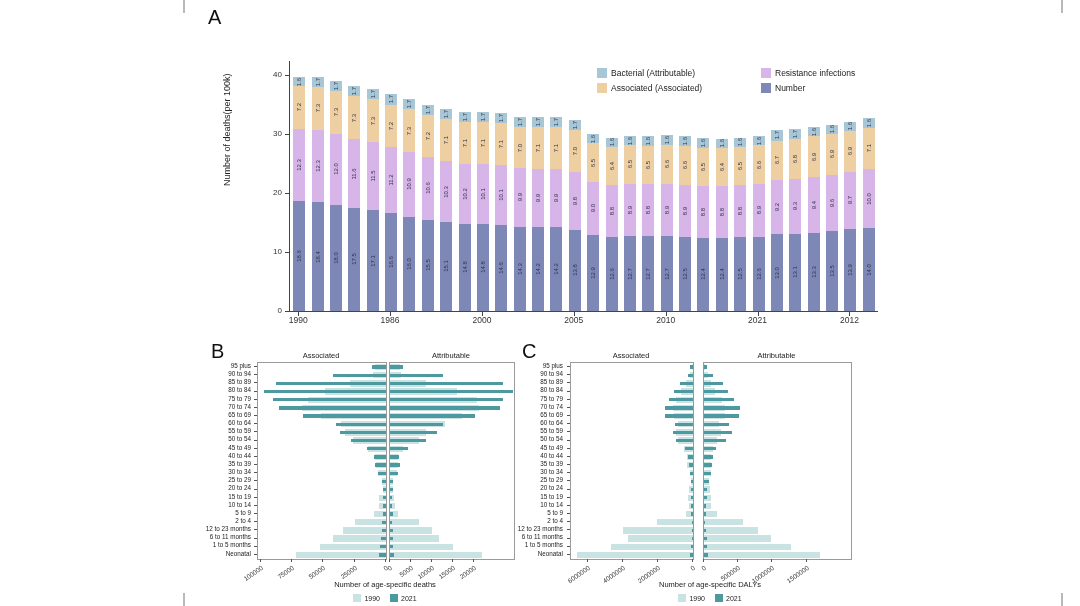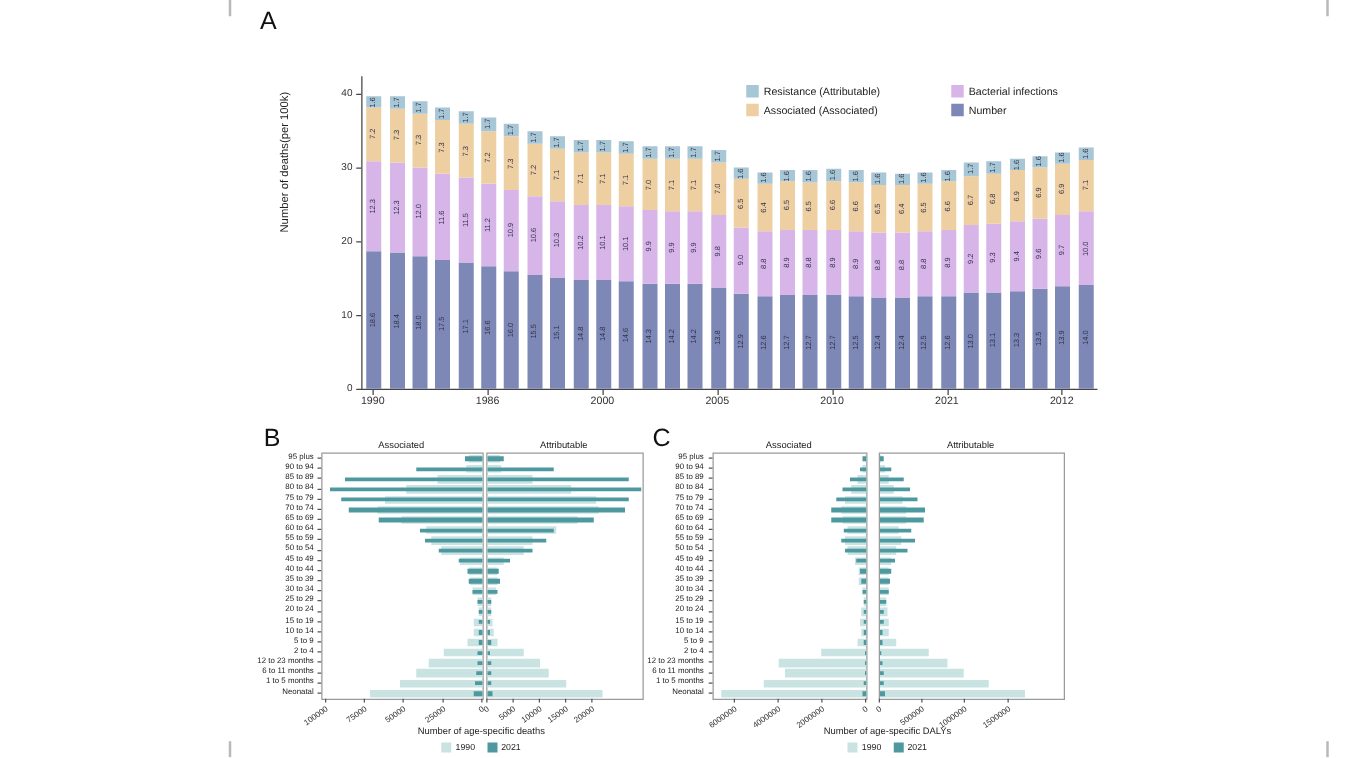--- a/index.html
+++ b/index.html
@@ -432,29 +432,29 @@
       <div class="seg" style="left: 572.812px; bottom: 141.6px; height: 41.89px; width: 12px; background: rgb(238, 207, 162);">
         <span class="seg-label">7.1</span>
       </div>
       <div class="seg" style="left: 572.812px; bottom: 183.49px; height: 9.44px; width: 12px; background: rgb(167, 198, 214);">
         <span class="seg-label">1.6</span>
       </div>
     </div>
   <div id="legendA">
       <div class="legA-item">
         <div class="legA-swatch" style="background: rgb(167, 198, 214);"></div>
-        <span>Resistance (Attributable)</span>
+        <span>Bacterial (Attributable)</span>
       </div>
       <div class="legA-item">
         <div class="legA-swatch" style="background: rgb(238, 207, 162);"></div>
         <span>Associated (Associated)</span>
       </div>
       <div class="legA-item">
         <div class="legA-swatch" style="background: rgb(216, 181, 232);"></div>
-        <span>Bacterial infections</span>
+        <span>Resistance infections</span>
       </div>
       <div class="legA-item">
         <div class="legA-swatch" style="background: rgb(126, 136, 183);"></div>
         <span>Number</span>
       </div>
     </div>
 
   <div class="panel-label" style="left:211px;top:340px;">B</div>
   <div id="panelB"></div>
 

